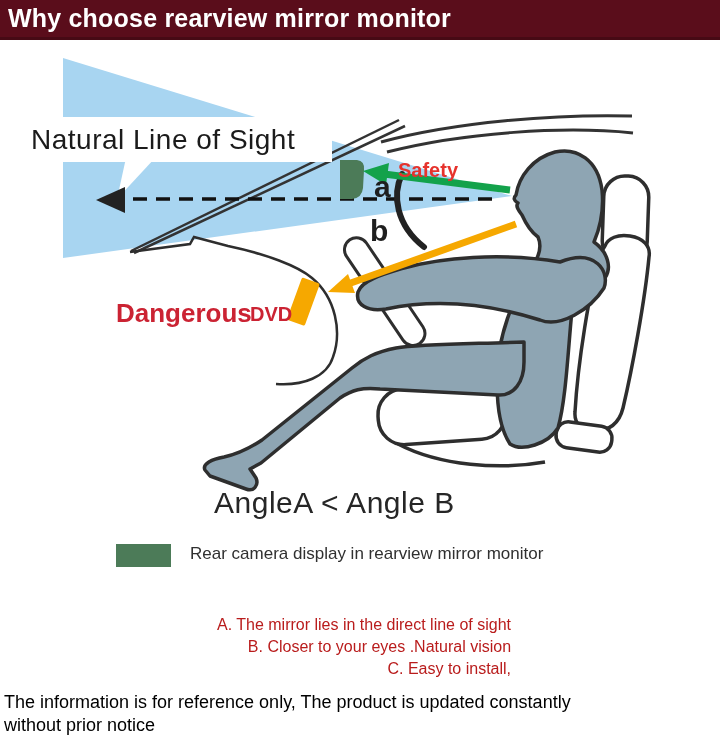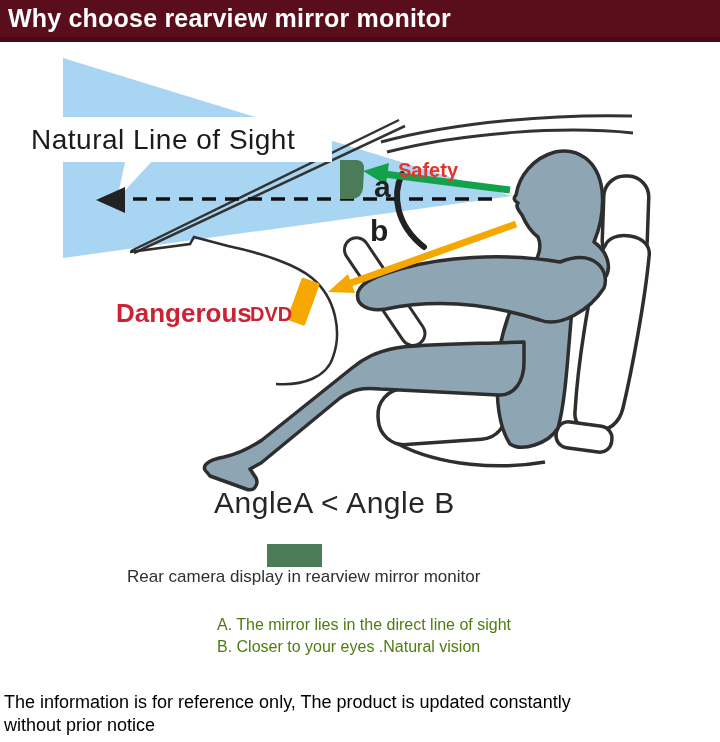--- a/index.html
+++ b/index.html
@@ -2,40 +2,40 @@
 <html><head>
 <meta charset="utf-8">
 <style>
   html,body{margin:0;padding:0;background:#ffffff;}
   #stage{
     position:relative;width:720px;height:742px;overflow:hidden;background:#ffffff;
     font-family:"Liberation Sans","DejaVu Sans",sans-serif;
   }
   .header{
     position:absolute;left:0;top:0;width:720px;height:37px;
-    border-bottom:5px solid #14b8a6;
+    border-bottom:3px solid #14b8a6;
     display:flex;align-items:center;
   }
   .header-title{
     color:#ffffff;font-size:25px;font-weight:700;letter-spacing:.2px;
     padding-left:8px;white-space:nowrap;
   }
   .diagram-svg{position:absolute;left:0;top:40px;width:720px;height:460px;}
   .caption{
     position:absolute;left:214px;top:486px;
     font-size:30px;color:#262626;letter-spacing:.5px;white-space:nowrap;
   }
-  .legend-row{position:absolute;left:108px;display:flex;align-items:center;flex-direction:column;}
+  .legend-row{position:absolute;left:116px;display:flex;}
   .legend-row.r1{top:544px;}
   .legend-row.r2{top:579px;}
   .legend-swatch{width:55px;height:23px;flex:0 0 auto;}
   .legend-label{margin-left:19px;font-size:17px;color:#303030;white-space:nowrap;}
   .features{
     position:absolute;left:217px;top:614px;
-    font-size:16px;line-height:22px;color:#4d7c0f;
+    font-size:16px;line-height:22px;color:#b91c1c;text-align:right;
   }
   .footer{
     position:absolute;left:4px;top:691px;width:706px;
     font-size:18px;line-height:23px;color:#000000;white-space:pre-line;
   }
   svg text{font-family:"Liberation Sans","DejaVu Sans",sans-serif;}
 </style>
 </head>
 <body>
 
@@ -129,18 +129,19 @@
   <div class="caption">AngleA &lt; Angle B</div>
 
   <div class="legend-row r1">
     <div class="legend-swatch" style="background-color: rgb(76, 123, 88);"></div>
     <div class="legend-label">Rear camera display in rearview mirror monitor</div>
   </div>
 
   <div class="features">
     <div>A. The mirror lies in the direct line of sight</div>
     <div>B. Closer to your eyes .Natural vision</div>
+    <div>C. Easy to install,</div>
   </div>
 
   <div class="footer">The information is for reference only, The product is  updated constantly
 without prior notice</div>
 
 </div>
 
 </body></html>

